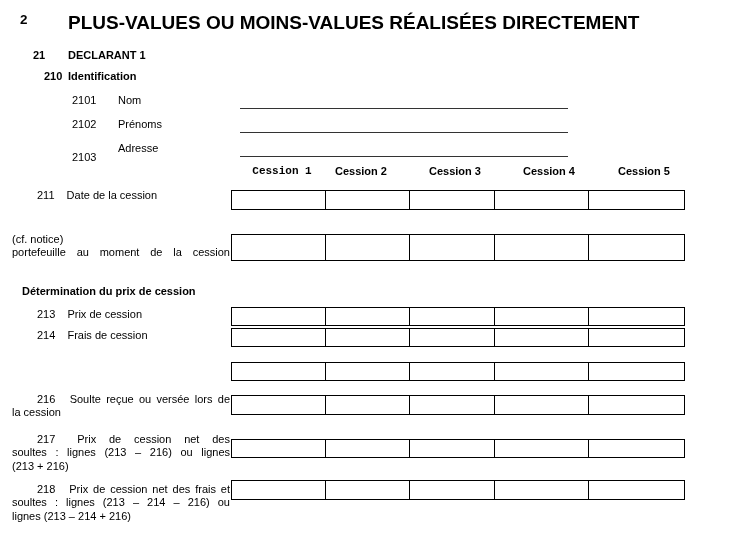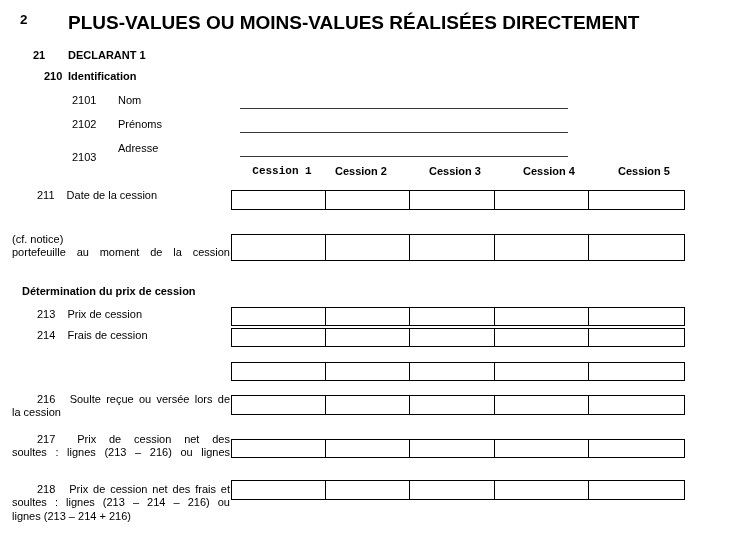--- a/index.html
+++ b/index.html
@@ -142,20 +142,21 @@
     <div class="cell cw4"></div>
     <div class="cell cw5"></div>
   </div>
 
   <div class="lbl" style="top:433px">
     <div class="ln fl jl">
       <span class="num">217</span>
       <span>Prix de cession net des</span>
     </div>
     <div class="ln jl">soultes : lignes (213 – 216) ou lignes</div>
+    <div class="ln">(213 + 216)</div>
   </div>
   <div class="boxes" style="top:439px;height:19px">
     <div class="cell cw1"></div>
     <div class="cell cw2"></div>
     <div class="cell cw3"></div>
     <div class="cell cw4"></div>
     <div class="cell cw5"></div>
   </div>
 
   <div class="lbl" style="top:483px">

